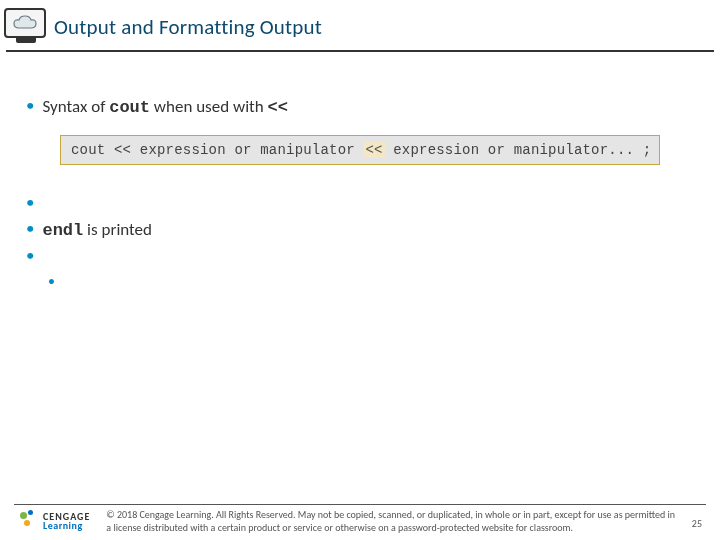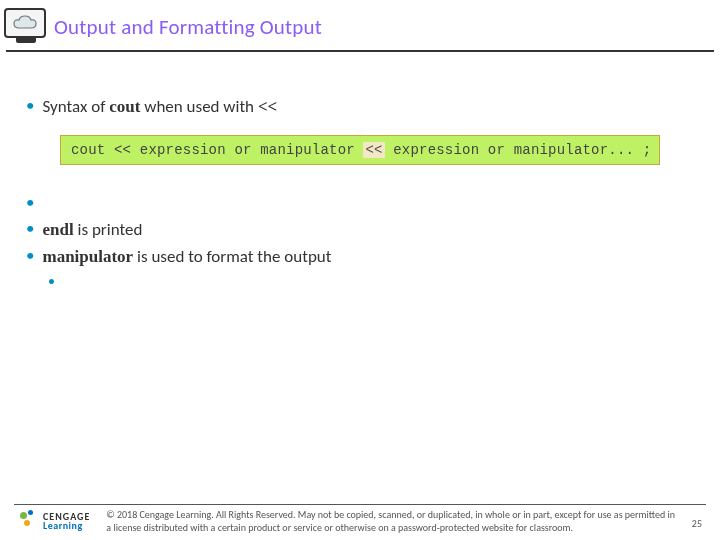--- a/index.html
+++ b/index.html
@@ -37,21 +37,21 @@
     width: 20px;
     height: 5px;
     background: #333;
     margin: 0 auto;
     border-radius: 0 0 2px 2px;
   }
   .cloud-svg { display: block; }
   .title {
     font-size: 21px;
     font-weight: 400;
-    color: #8b5cf6;
+    color: #0c4a6e;
     letter-spacing: 0.2px;
   }
   .title-hr {
     margin: 4px 6px 0 6px;
     border: none;
     border-top: 2px solid #333;
   }
   .content {
     padding: 38px 26px 10px 26px;
     font-size: 17px;
@@ -74,29 +74,29 @@
     margin: 6px 0 0 22px;
     font-size: 15px;
   }
   .bullet-inner {
     color: #008fc5;
     font-size: 14px;
     line-height: 1.3;
     margin-right: 8px;
   }
   .code-inline {
-    font-family: Liberation Serif, serif;
+    font-family: Liberation Mono, monospace;
     font-weight: 700;
   }
   .code-box-wrap {
     margin: 18px 34px 28px 34px;
   }
   .code-box {
     border: 1px solid #c8a63e;
-    background: #bef264;
+    background: #e5e5e5;
     padding: 6px 10px;
     font-family: "Courier New", Courier, monospace;
     font-size: 14px;
     color: #555;
     letter-spacing: 0.2px;
     white-space: nowrap;
     overflow: hidden;
   }
   .code-box .kw { color: #444; }
   .code-box .mid { background: #f4e7c5; padding: 0 2px; }
@@ -188,23 +188,20 @@
 
   <div class="bullet-row-outer">
     <span class="bullet-outer">•</span>
     <div>
       <span class="code-inline">endl</span><span> is printed</span>
     </div>
   </div>
 
   <div class="bullet-row-outer">
     <span class="bullet-outer">•</span>
-    <div>
-      <span class="code-inline">manipulator</span><span> is used to format the output</span>
-    </div>
   </div>
 
   <div class="bullet-row-inner">
     <span class="bullet-inner">•</span>
   </div>
 
 </div>
 
 <div class="footer">
   <hr class="footer-line">

